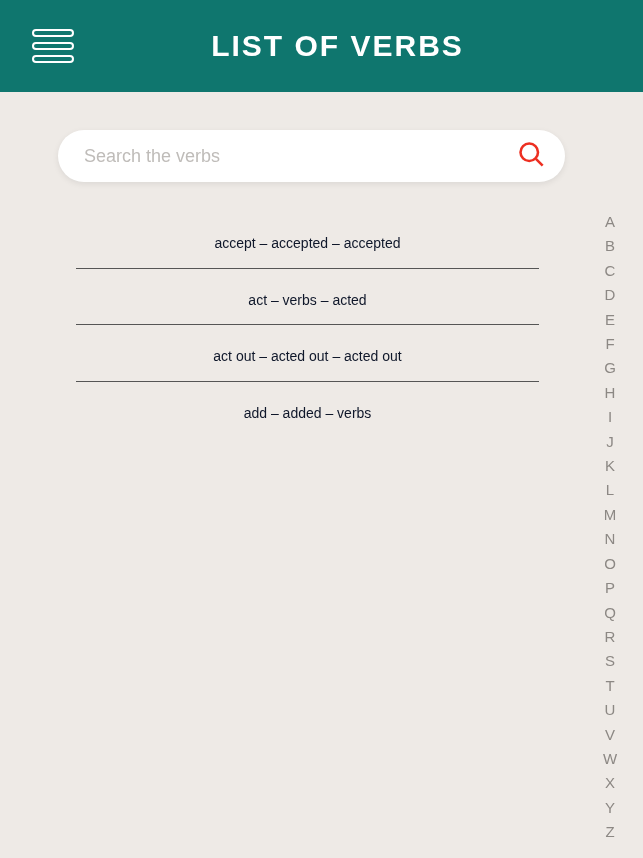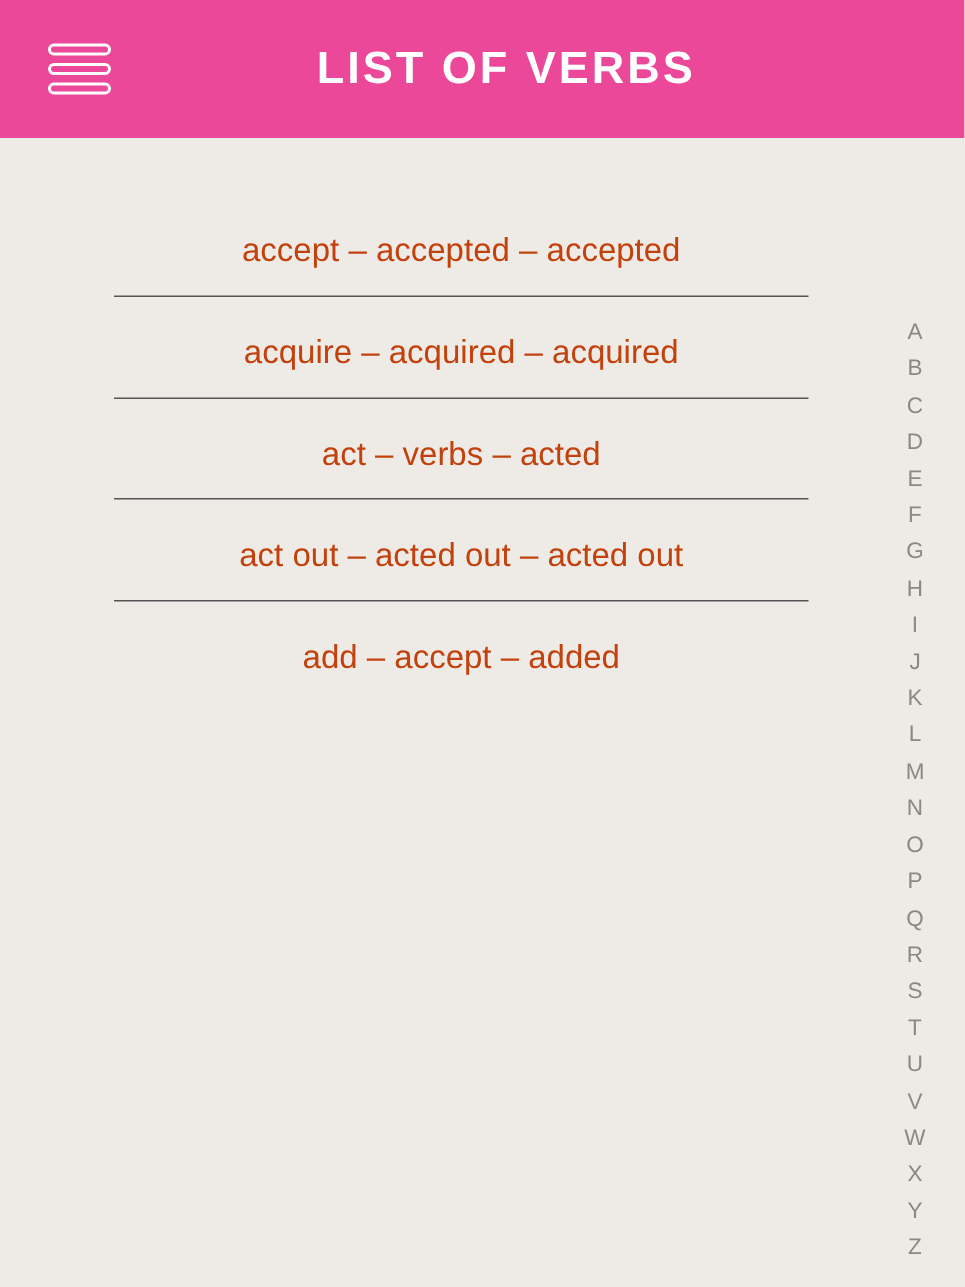--- a/index.html
+++ b/index.html
@@ -5,21 +5,21 @@
     * { margin: 0; padding: 0; box-sizing: border-box; }
     body {
       width: 643px;
       height: 858px;
       background: #eeeae6;
       font-family: -apple-system, BlinkMacSystemFont, 'Segoe UI', sans-serif;
       overflow: hidden;
       position: relative;
     }
     .header {
-      background: #ec4899;
+      background: #0f766e;
       height: 92px;
       display: flex;
       align-items: center;
       padding: 0 32px;
     }
     .menu-icon {
       width: 42px;
       height: 34px;
       display: flex;
       flex-direction: column;
@@ -71,22 +71,22 @@
       width: 28px;
       height: 28px;
     }
     .verb-list {
       margin: 0 56px 0 28px;
     }
     .verb-item {
       text-align: center;
       padding: 22px 0 14px 0;
       border-bottom: 1px solid #555;
-      font-size: 22px;
-      color: #c2410c;
+      font-size: 14px;
+      color: #0f172a;
       cursor: pointer;
       line-height: 1.4;
     }
     .alpha-index {
       position: absolute;
       right: 22px;
       top: 118px;
       display: flex;
       flex-direction: column;
       gap: 0;
@@ -107,27 +107,35 @@
   <div class="menu-icon">
     <div class="bar"></div>
     <div class="bar"></div>
     <div class="bar"></div>
   </div>
   <div class="title">LIST OF VERBS</div>
 </div>
 
 <div class="content">
 
+  <div class="search-wrap">
+    <input class="search-input" type="text" placeholder="Search the verbs" style="">
+    <span class="search-icon">
+      <svg viewBox="0 0 24 24" fill="none" stroke="#ed2f21" stroke-width="2.2">
+        <circle cx="10.5" cy="10.5" r="7.5"></circle>
+        <line x1="16.2" y1="16.2" x2="22" y2="22"></line>
+      </svg>
+    </span>
+  </div>
 
   <div class="verb-list">
     <div class="verb-item">accept – accepted – accepted</div>
-    <div class="verb-item">acquire – acquired – acquired</div>
     <div class="verb-item">act – verbs – acted</div>
     <div class="verb-item">act out – acted out – acted out</div>
-    <div class="verb-item" style="border-bottom:none;">add – accept – added</div>
+    <div class="verb-item" style="border-bottom:none;">add – added – verbs</div>
   </div>
 
   <div class="alpha-index">
     <div class="alpha-letter">A</div>
     <div class="alpha-letter">B</div>
     <div class="alpha-letter">C</div>
     <div class="alpha-letter">D</div>
     <div class="alpha-letter">E</div>
     <div class="alpha-letter">F</div>
     <div class="alpha-letter">G</div>

